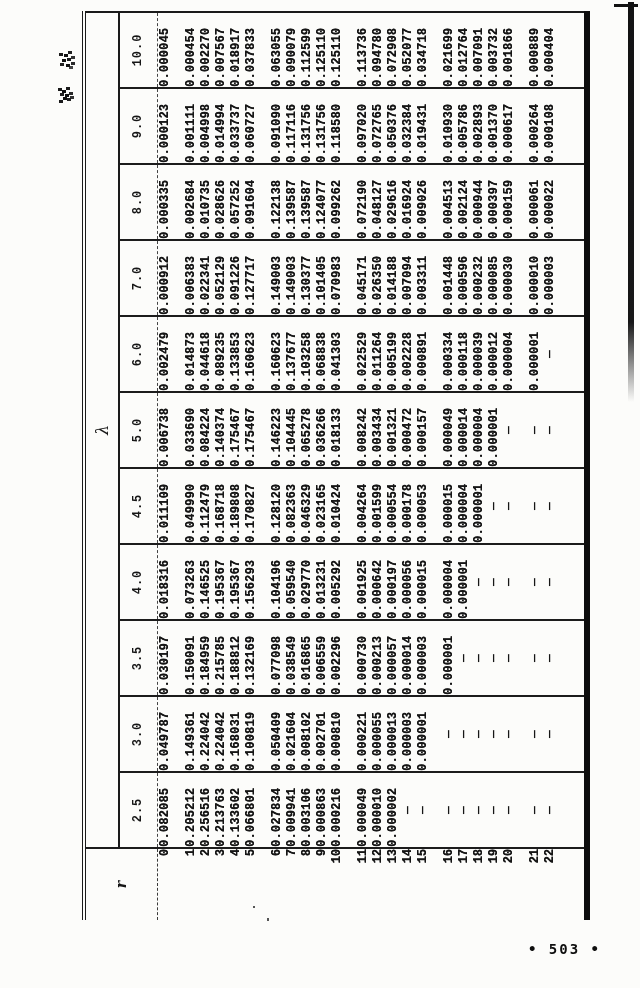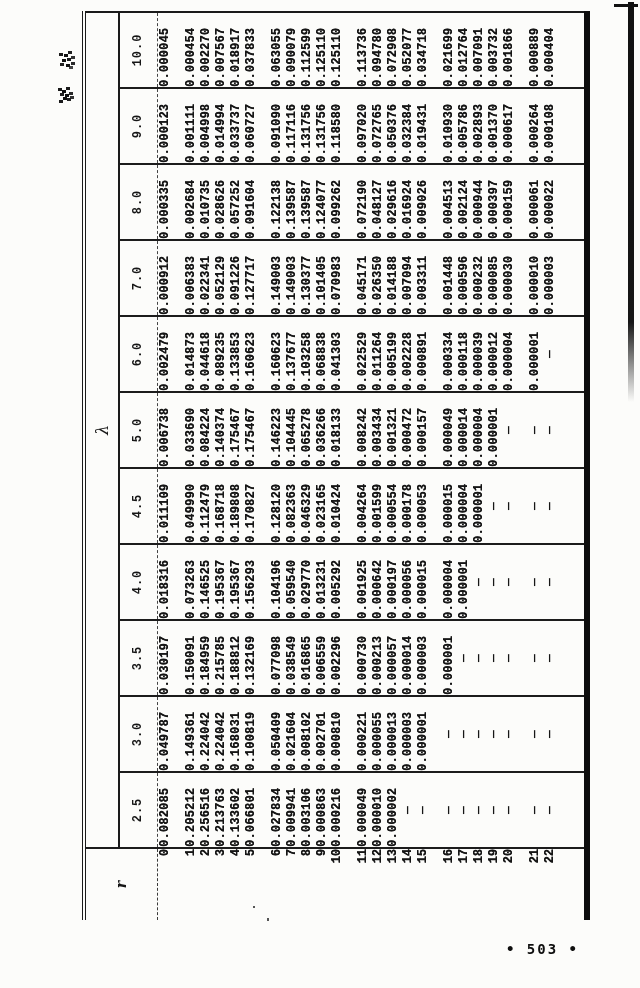--- a/index.html
+++ b/index.html
@@ -78,21 +78,21 @@
 
   
   .edge-line{
     position:absolute;left:628px;top:2px;width:6px;height:400px;
     background:linear-gradient(to bottom,#111 0%,#161616 80%,rgba(20,20,20,0));
   }
   .edge-tick{position:absolute;left:614px;top:4px;width:24px;height:3px;background:#111;}
 
   
   .pagenum{
-    position:absolute;left:506px;top:941px;
+    position:absolute;left:528px;top:941px;
     font:700 14px "DejaVu Sans Mono", monospace;
     letter-spacing:2px;color:#0f0f0f;
   }
 
   
   .speck{position:absolute;background:#555;}
   .sp1{left:253px;top:906px;width:2px;height:2px;}
   .sp2{left:267px;top:918px;width:2px;height:3px;}
 </style>
 </head>

